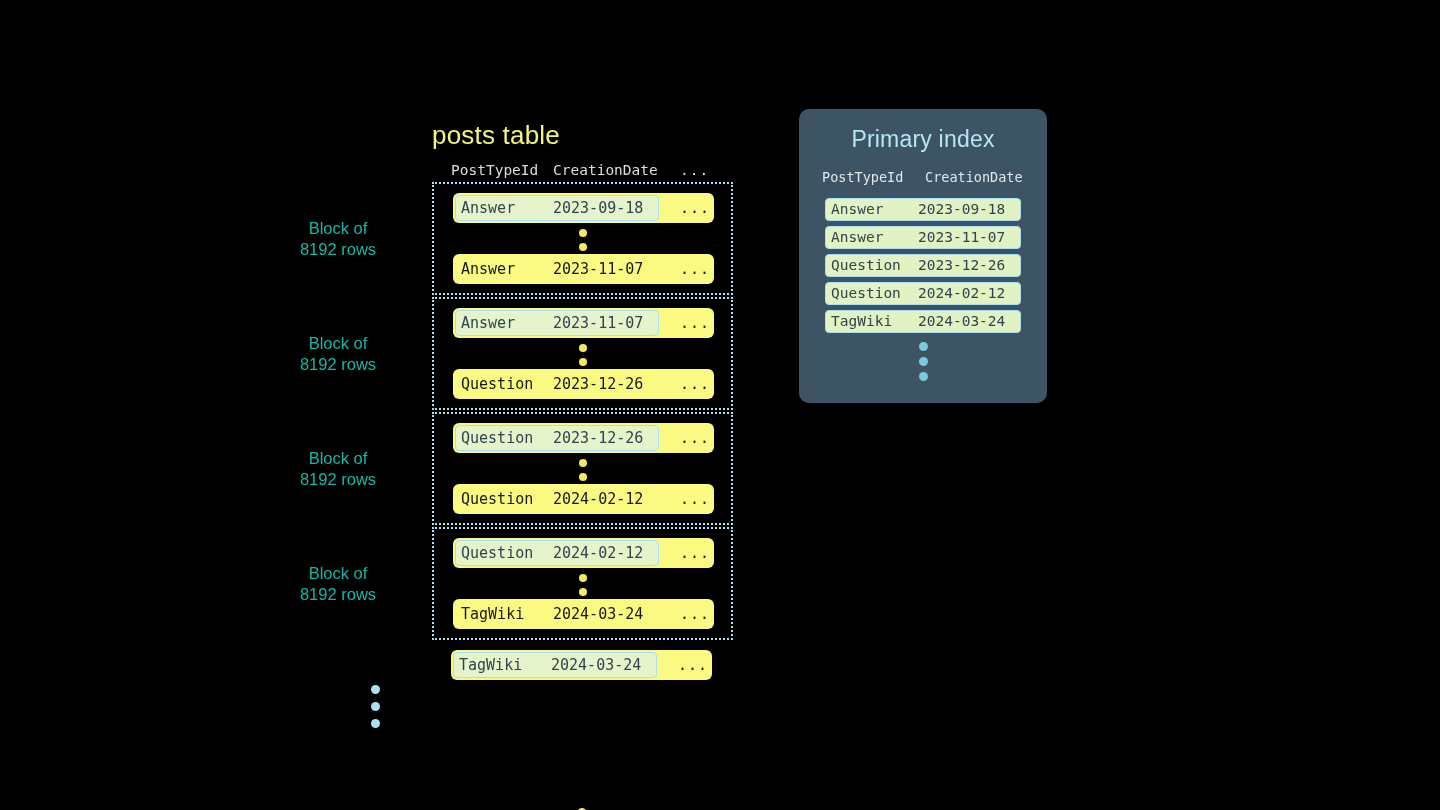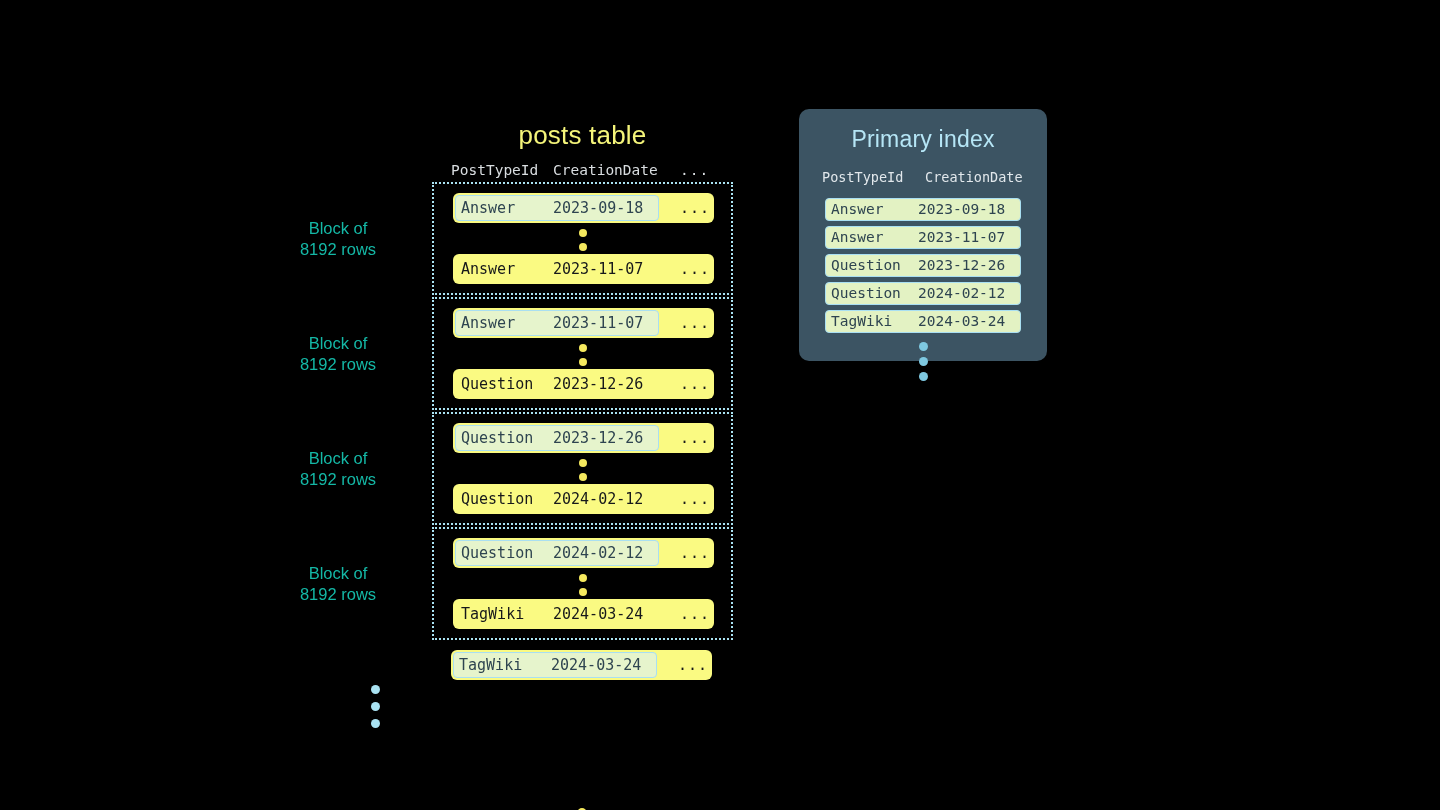--- a/index.html
+++ b/index.html
@@ -27,21 +27,21 @@
     position: absolute;
     left: 432px;
     top: 118px;
     width: 301px;
   }
 
   .posts-title {
     font-family: "Liberation Sans", sans-serif;
     font-size: 26px;
     color: #f5f57a;
-    text-align: center;
+    text-align: left;
     letter-spacing: 0.2px;
     line-height: 34px;
     height: 34px;
   }
 
   .col-headers {
     position: relative;
     height: 24px;
     margin-top: 6px;
     font-family: "DejaVu Sans Mono", monospace;
@@ -191,21 +191,21 @@
     border-radius: 50%;
     background: #a9e2f2;
   }
 
   
   .index-panel {
     position: absolute;
     left: 799px;
     top: 109px;
     width: 248px;
-    height: 252px;
+    height: 294px;
     box-sizing: border-box;
     background: #3c5463;
     border-radius: 10px;
     padding: 0;
   }
   .index-title {
     margin-top: 14px;
     text-align: center;
     font-family: "Liberation Sans", sans-serif;
     font-size: 23px;

